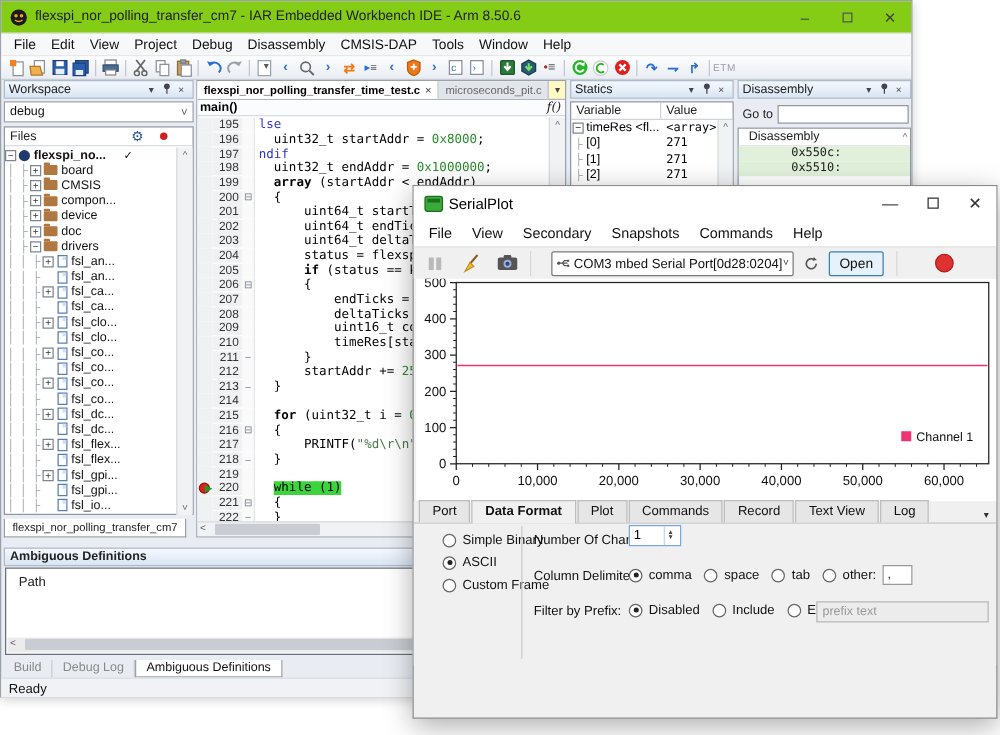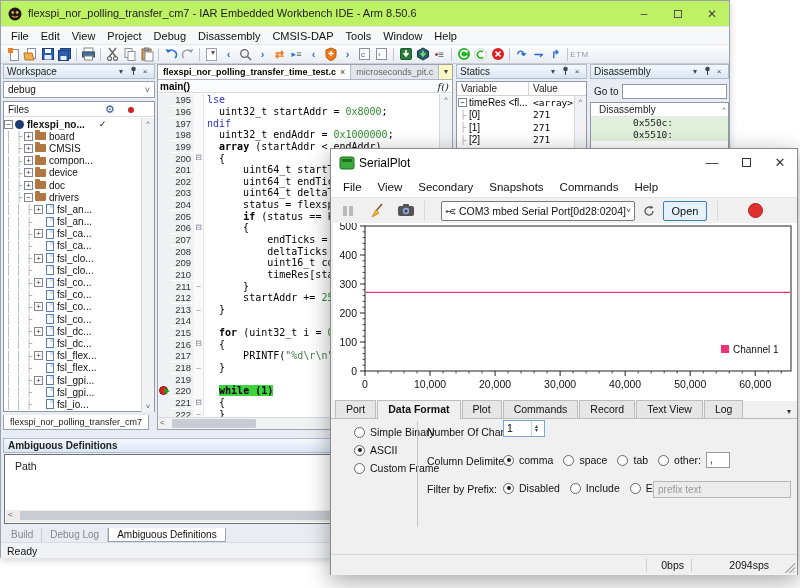--- a/index.html
+++ b/index.html
@@ -2,21 +2,21 @@
 <html><head>
 <meta charset="utf-8">
 <style>
   * { margin:0; padding:0; box-sizing:border-box; }
   html,body { width:800px; height:588px; background:#fff; font-family:"Liberation Sans",sans-serif; overflow:hidden; }
   .abs { position:absolute; }
   #canvas { position:relative; width:800px; height:588px; background:#fff; }
 
   
   #iar-window { left:0; top:0; width:730px; height:558px; background:#e9ecf2; border:1px solid #9aa3ad; box-shadow:0 2px 8px rgba(0,0,0,.18); }
-  #iar-titlebar { left:0; top:0; width:100%; height:26px; background:#bef264; border-bottom:1px solid #e3e3e3; }
+  #iar-titlebar { left:0; top:0; width:100%; height:26px; background:#84cc16; border-bottom:1px solid #e3e3e3; }
   #iar-title { position:absolute; left:27px; top:6px; font-size:11px; color:#222; white-space:nowrap; }
   .winctl { position:absolute; top:0; height:26px; width:34px; text-align:center; line-height:26px; color:#444; font-size:12px; }
   #iar-menubar { left:0; top:26px; width:100%; height:18px; background:#f7f8fa; border-bottom:1px solid #e8e8e8; display:flex; align-items:center; padding-left:4px; }
   #iar-menubar span { font-size:11px; color:#111; padding:0 6px; }
   #iar-toolbar { left:0; top:44px; width:100%; height:19px; background:linear-gradient(#fcfdfe,#e9edf3); border-bottom:1px solid #c9ced6; display:flex; align-items:center; padding-left:4px; }
   .tbi { display:inline-flex; align-items:center; justify-content:center; width:17px; height:16px; font-size:11px; }
   .tbi svg { display:block; }
   .tbsep { width:1px; height:13px; background:#c2c7cf; margin:0 3px; }
   .tbcombo { width:64px; height:13px; background:#fff; border:1px solid #9aa3ad; margin:0 3px; position:relative; }
   .tbcombo:after { content:"▾"; position:absolute; right:1px; top:-1px; font-size:8px; color:#556; }
@@ -59,21 +59,21 @@
   #ed-code { position:absolute; left:0; top:29px; width:281px; height:325px; overflow:hidden; background:#fff; }
   .cl { height:11.65px; display:flex; align-items:center; white-space:pre; }
   .cl .bpm { width:12px; height:11.65px; flex:none; position:relative; background:#f0f1f3; }
   .cl .num { width:24px; flex:none; text-align:right; padding-right:3px; font-size:9.5px; color:#333; background:#f0f1f3; }
   .cl .fold { width:10px; flex:none; font-size:8px; color:#778; text-align:center; background:#fafafa; border-right:1px solid #e4e6ea; height:100%; line-height:11px; }
   .cl .src { font-family:"DejaVu Sans Mono",monospace; font-size:10px; color:#000; padding-left:3px; }
   .src .pp { color:#2d35c8; }
   .src .kw { font-weight:bold; color:#000; }
   .src .num2 { color:#2e8b2e; }
   .src .str { color:#4a7a4a; }
-  .src .hl { background:#3dd33d; font-weight:bold; }
+  .src .hl { background:#3dd33d; font-weight:normal; }
   .bp-dot { position:absolute; left:1px; top:1px; width:9px; height:9px; border-radius:50%; background:#e02020; border:1px solid #8a0f0f; }
   .bp-arrow { position:absolute; left:6px; top:3px; width:0; height:0; border-left:6px solid #18a018; border-top:3px solid transparent; border-bottom:3px solid transparent; }
   #ed-vscroll { position:absolute; right:0; top:29px; width:13px; height:325px; background:#f1f2f4; border-left:1px solid #d5d9de; font-size:8px; color:#667; text-align:center; }
   #ed-hscroll { position:absolute; left:0; bottom:0; width:281px; height:12px; background:#f1f2f4; border-top:1px solid #d5d9de; }
   .hthumb { position:absolute; left:14px; top:1px; height:9px; background:#c9cdd3; border-radius:1px; }
   .harrow { position:absolute; left:2px; top:0; font-size:8px; color:#556; }
 
   
   #st-panel { left:455px; top:63px; width:131px; height:366px; }
   #st-body { position:absolute; left:0; top:17px; width:131px; height:349px; }
@@ -923,21 +923,14 @@
             <span>Include</span>
           </div>
           <div class="radrow">
             <span class="radio"></span>
             <span>Exclude</span>
           </div>
         </div>
       <div id="sp-prefix-input" style="top:62px">prefix text</div>
     </div>
 
-    <div id="sp-status" class="abs">
-      <span class="sp-statsep" style="right:150px"></span>
-      <span class="sp-stat" style="right:113px">0bps</span>
-      <span class="sp-statsep" style="right:105px"></span>
-      <span class="sp-stat" style="right:28px">2094sps</span>
-      <span id="sp-grip"></span>
-    </div>
   </div>
 </div>
 
 </body></html>

